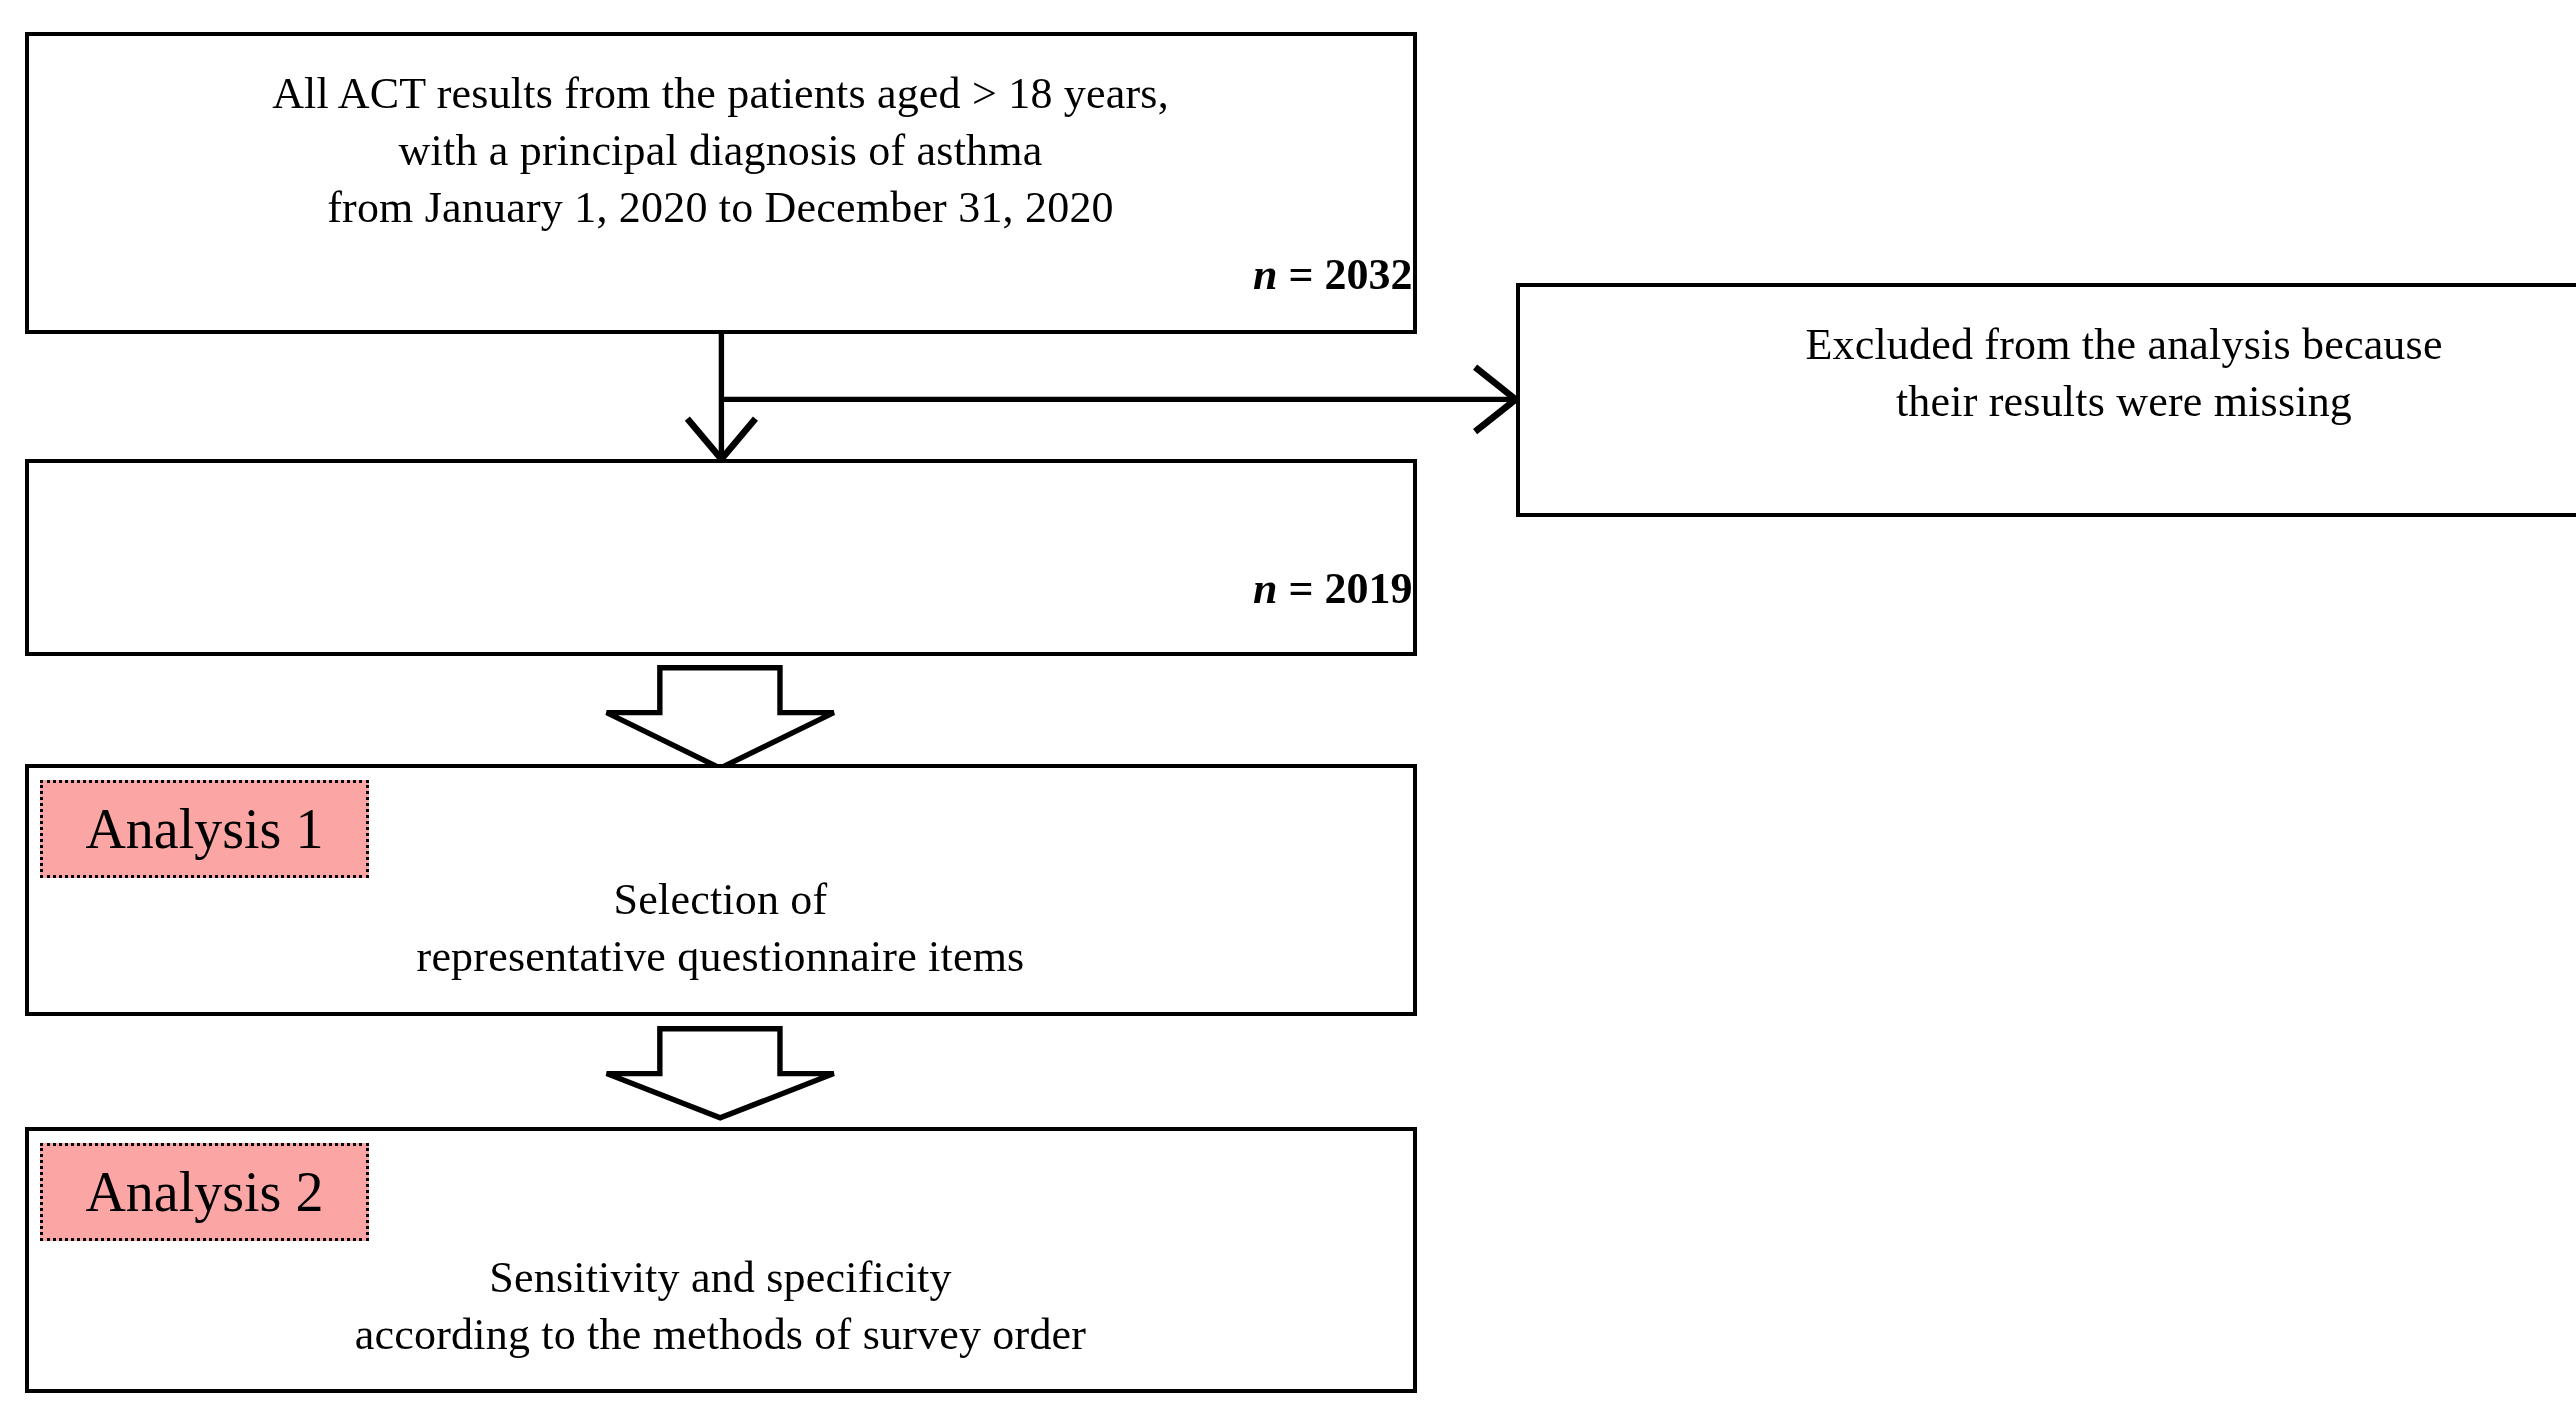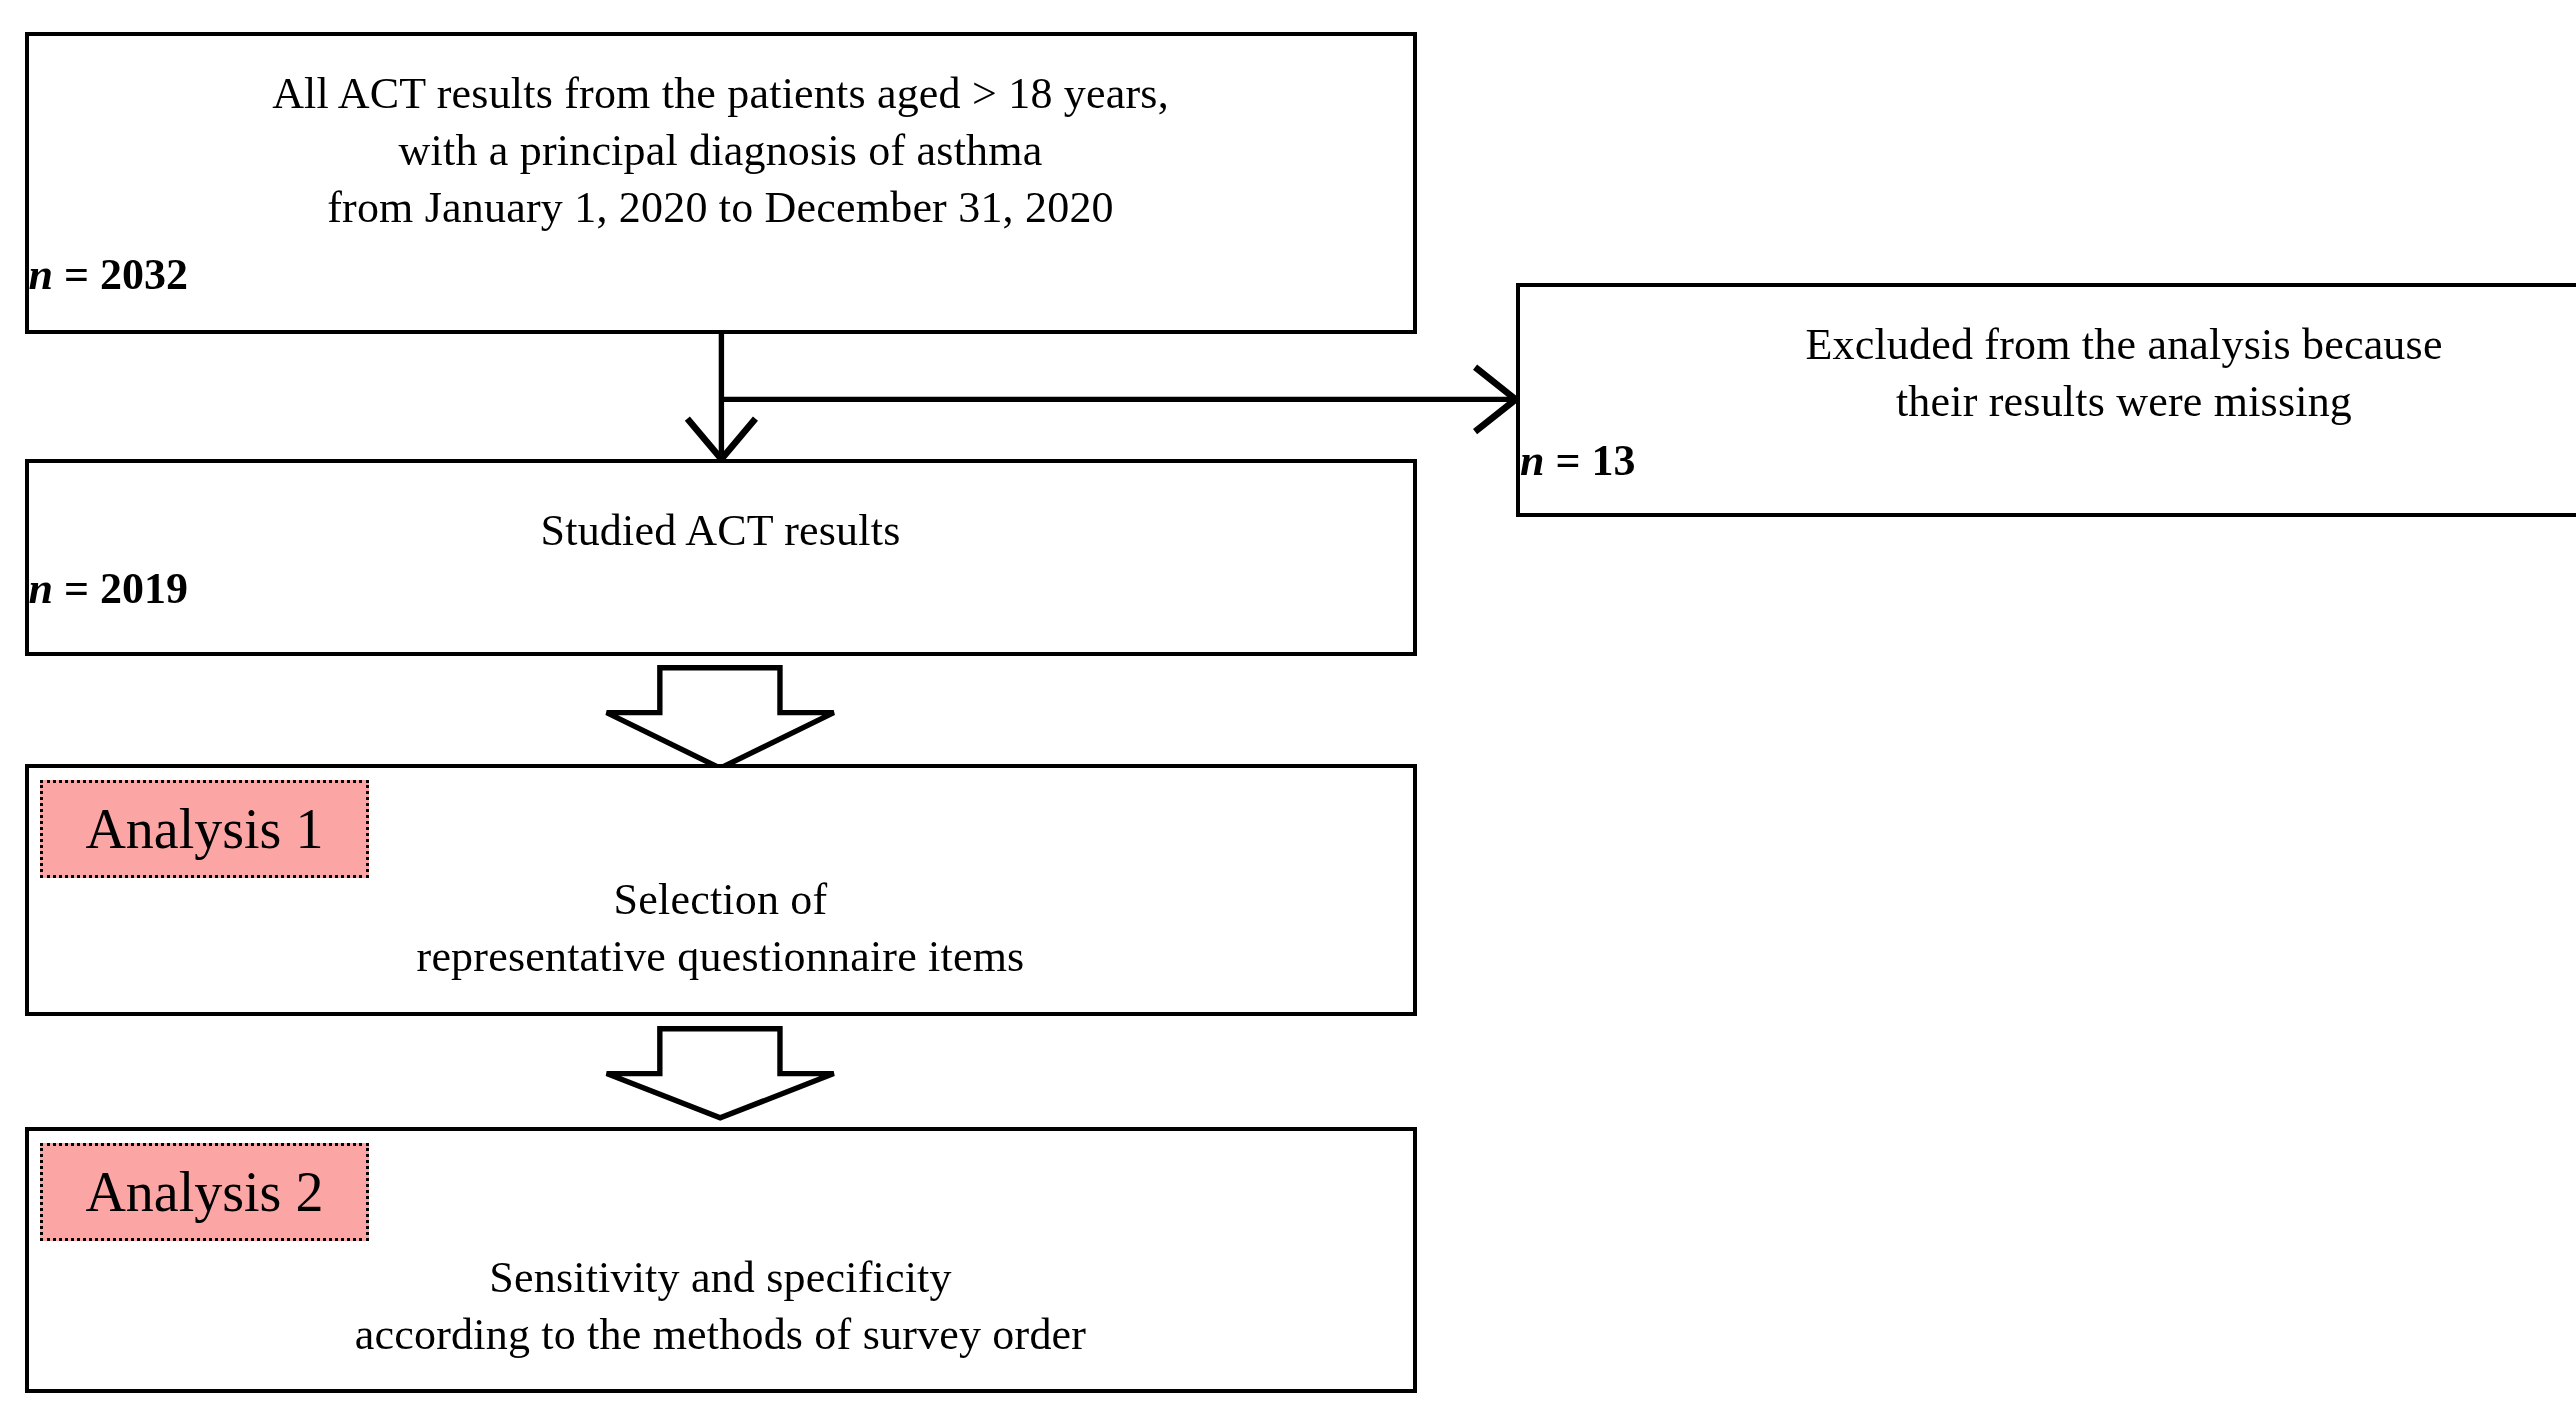--- a/index.html
+++ b/index.html
@@ -33,21 +33,21 @@
     text-align: center;
     font-size: 44px;
     line-height: 1.30;
     letter-spacing: 0.2px;
     white-space: pre-line;
   }
   .box-n {
     position: absolute;
     left: 0;
     right: 0;
-    text-align: left;
+    text-align: right;
     font-size: 44px;
     font-weight: bold;
     line-height: 1.30;
   }
   .box-n .ital {
     font-style: italic;
   }
 
   
   .analysis-tag {
@@ -131,21 +131,20 @@
 
   <div class="flow-box" id="box-excluded">
     <div class="box-text">Excluded from the analysis because
 their results were missing</div>
     <div class="box-n">
       <span class="ital">n</span><span> = </span><span>13</span>
     </div>
   </div>
 
   <div class="flow-box" id="box-studied">
-    <div class="box-text">Studied ACT results</div>
     <div class="box-n">
       <span class="ital">n</span><span> = </span><span>2019</span>
     </div>
   </div>
 
   <div class="flow-box" id="box-analysis1">
     <div class="analysis-tag" id="tag-a1">Analysis 1</div>
     <div class="box-text">Selection of
 representative questionnaire items</div>
   </div>

